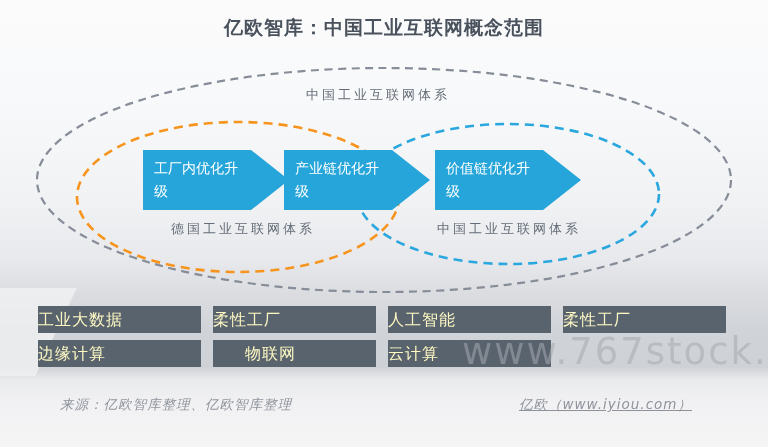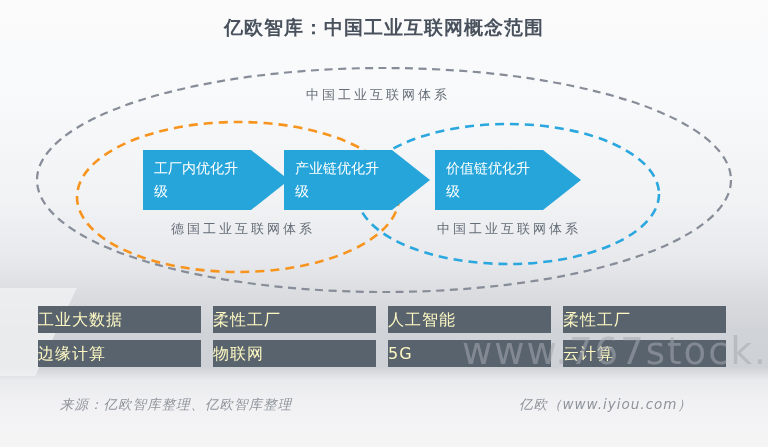--- a/index.html
+++ b/index.html
@@ -55,21 +55,21 @@
     position:absolute; left:462px; top:330px;
     font-size:37px; letter-spacing:2px; white-space:nowrap;
     color:rgba(165,170,177,0.55); z-index:5;
   }
   .footer-source {
     position:absolute; left:60px; top:396px;
     font-size:13.5px; font-style:italic; color:#8e939b; letter-spacing:1px;
   }
   .footer-credit {
     position:absolute; right:76px; top:396px;
-    font-size:13.5px; font-style:italic; color:#8e939b; letter-spacing:1px;
+    font-size:13.5px; font-style:italic; color:#8e939b; letter-spacing:1px;text-decoration:underline;
   }
 </style>
 </head>
 <body>
 
 <div class="page">
 
   <div class="left-wedge"></div>
 
   <div class="title">亿欧智库：中国工业互联网概念范围</div>
@@ -93,22 +93,21 @@
   <div class="arrow arrow-3" style="background: rgb(37, 165, 218);">
     <div class="arrow-text">价值链优化升级</div>
   </div>
 
   <div class="tech-grid">
     <div class="tech-box" style="background: rgb(89, 99, 110);">工业大数据</div>
     <div class="tech-box" style="background: rgb(89, 99, 110);">柔性工厂</div>
     <div class="tech-box" style="background: rgb(89, 99, 110);">人工智能</div>
     <div class="tech-box" style="background: rgb(89, 99, 110);">柔性工厂</div>
     <div class="tech-box" style="background: rgb(89, 99, 110);">边缘计算</div>
-    <div class="tech-box" style="background: rgb(89, 99, 110);">物联网</div>
-    <div class="tech-box" style="background: rgb(89, 99, 110);">5G</div>
+    <div class="tech-box" style="background: rgb(89, 99, 110); padding-left: 32px;">物联网</div>
     <div class="tech-box" style="background: rgb(89, 99, 110);">云计算</div>
   </div>
 
   <div class="watermark">www.767stock.co</div>
 
   <div class="footer-source">来源：亿欧智库整理、亿欧智库整理</div>
   <div class="footer-credit">亿欧（www.iyiou.com）</div>
 
 </div>
 

